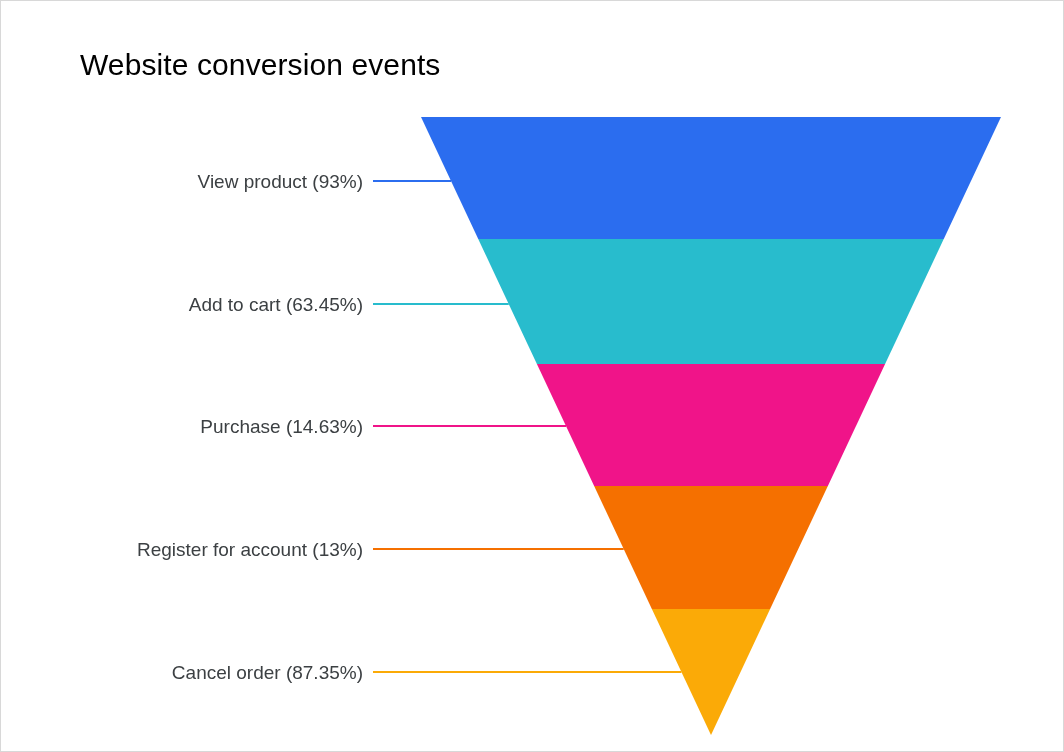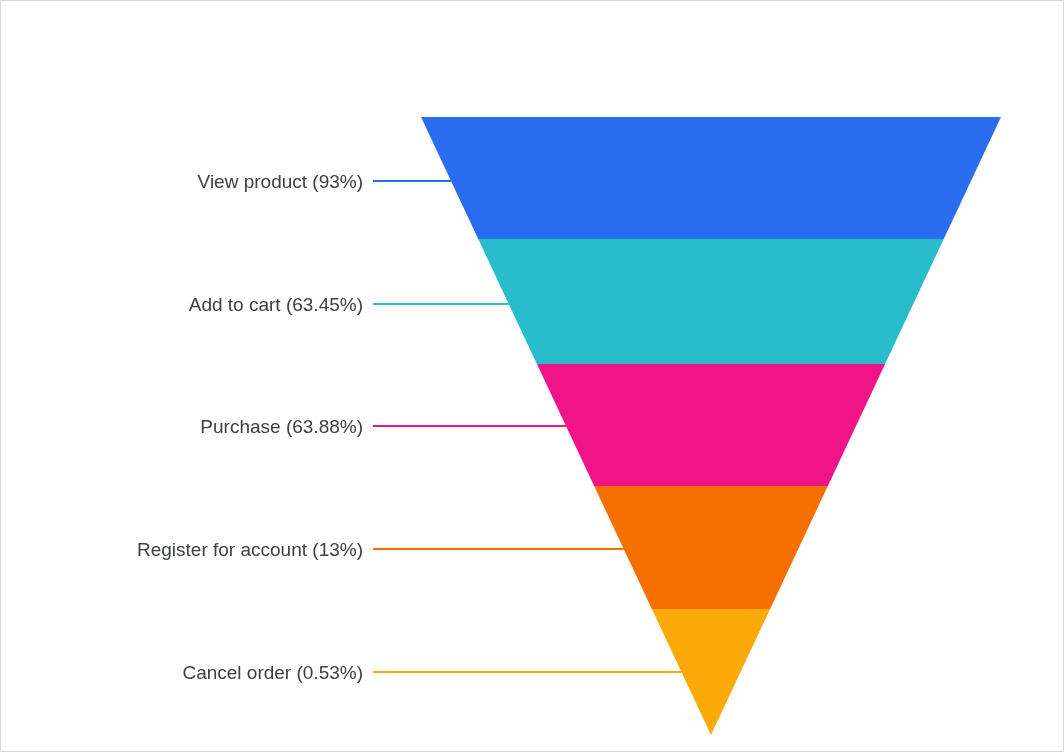--- a/index.html
+++ b/index.html
@@ -47,20 +47,21 @@
     white-space: nowrap;
     text-align: right;
     transform: translateY(-50%);
   }
 </style>
 </head>
 <body>
 
 <div id="chart-canvas">
 
+  <div id="chart-title">Website conversion events</div>
 
   <svg id="funnel-svg" viewBox="0 0 1064 752">
     <g id="funnel-bands">
         <polygon points="420,116 1000,116 942.7508090614887,238 477.24919093851133,238" fill="#2b6def"></polygon>
         <polygon points="477.24919093851133,238 942.7508090614887,238 884.093851132686,363 535.906148867314,363" fill="#28bccd"></polygon>
         <polygon points="535.906148867314,363 884.093851132686,363 826.8446601941747,485 593.1553398058253,485" fill="#f01489"></polygon>
         <polygon points="593.1553398058253,485 826.8446601941747,485 769.1262135922331,608 650.8737864077669,608" fill="#f57000"></polygon>
         <polygon points="650.8737864077669,608 769.1262135922331,608 710,734 710,734" fill="#fbaa07"></polygon>
       </g>
     <g id="funnel-leaders">
@@ -68,18 +69,18 @@
         <line x1="372" y1="303" x2="507.75080906148867" y2="303" stroke="#28bccd" stroke-width="2"></line>
         <line x1="372" y1="425" x2="565" y2="425" stroke="#f01489" stroke-width="2"></line>
         <line x1="372" y1="548" x2="622.7184466019418" y2="548" stroke="#f57000" stroke-width="2"></line>
         <line x1="372" y1="671" x2="680.4368932038835" y2="671" stroke="#fbaa07" stroke-width="2"></line>
       </g>
   </svg>
 
   <div id="funnel-labels">
       <div class="funnel-label" style="top: 180px; right: 700px;">View product (93%)</div>
       <div class="funnel-label" style="top: 303px; right: 700px;">Add to cart (63.45%)</div>
-      <div class="funnel-label" style="top: 425px; right: 700px;">Purchase (63.88%)</div>
+      <div class="funnel-label" style="top: 425px; right: 700px;">Purchase (14.63%)</div>
       <div class="funnel-label" style="top: 548px; right: 700px; margin-left: 20px;">Register for account (13%)</div>
-      <div class="funnel-label" style="top: 671px; right: 700px;">Cancel order (0.53%)</div>
+      <div class="funnel-label" style="top: 671px; right: 700px;">Cancel order (87.35%)</div>
     </div>
 
 </div>
 
 </body></html>

